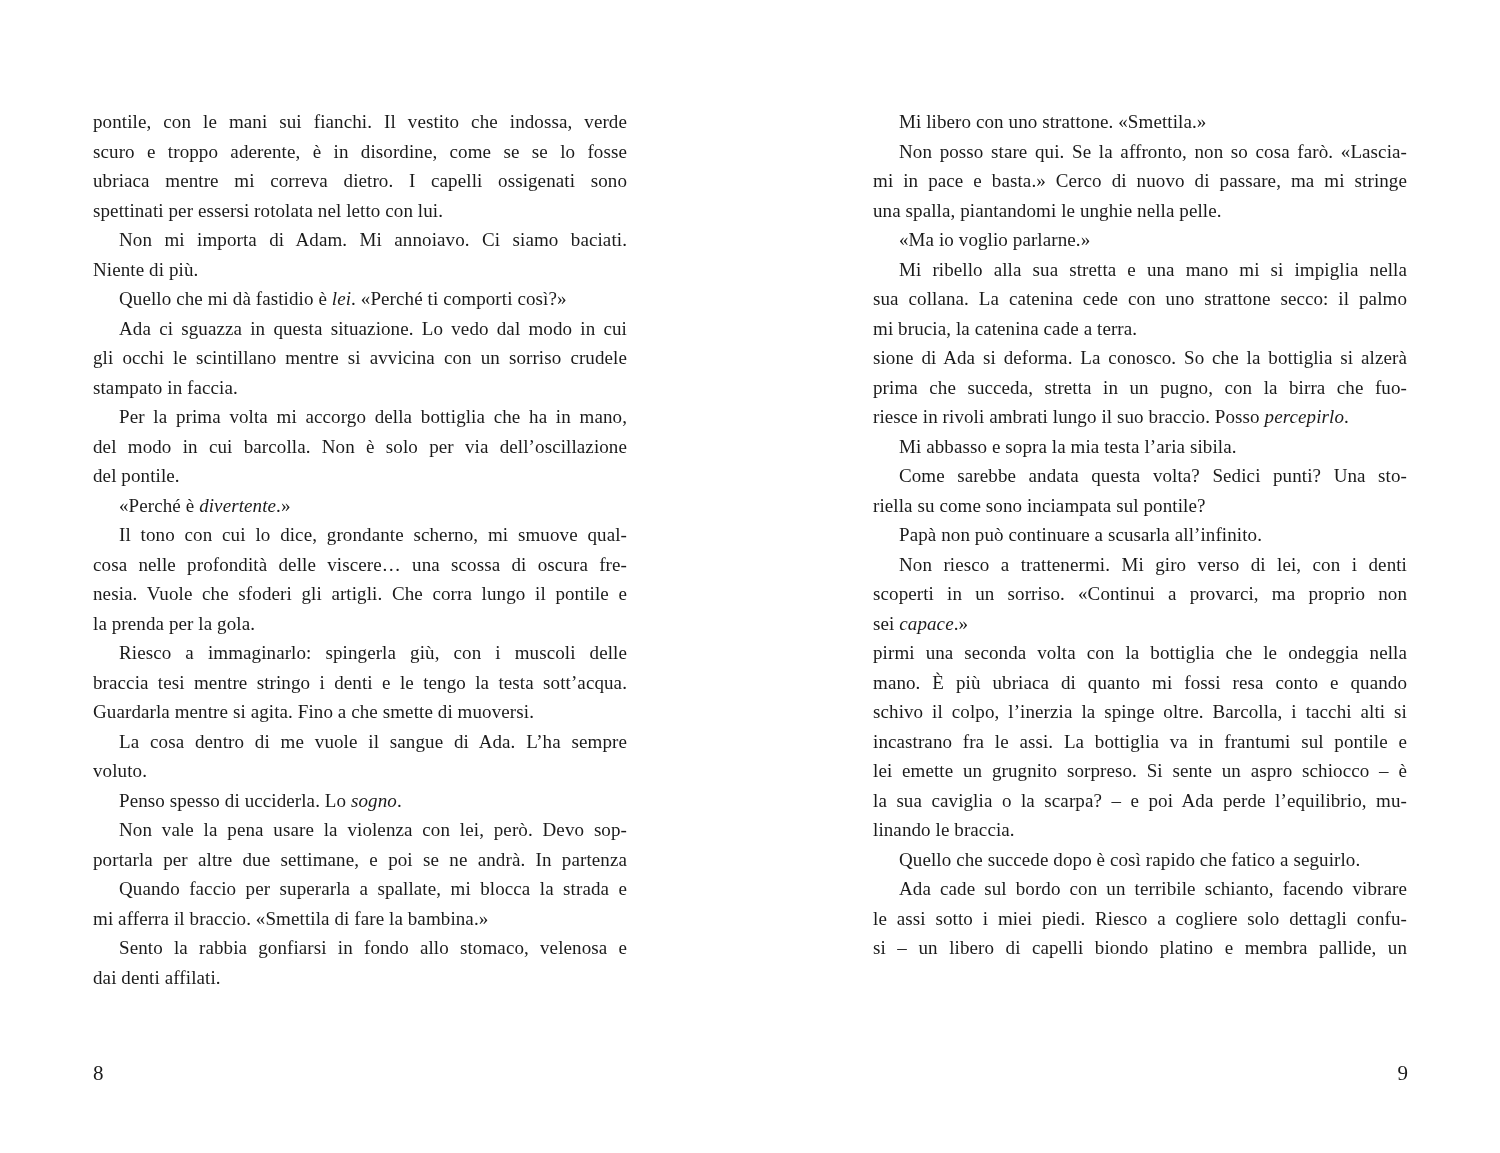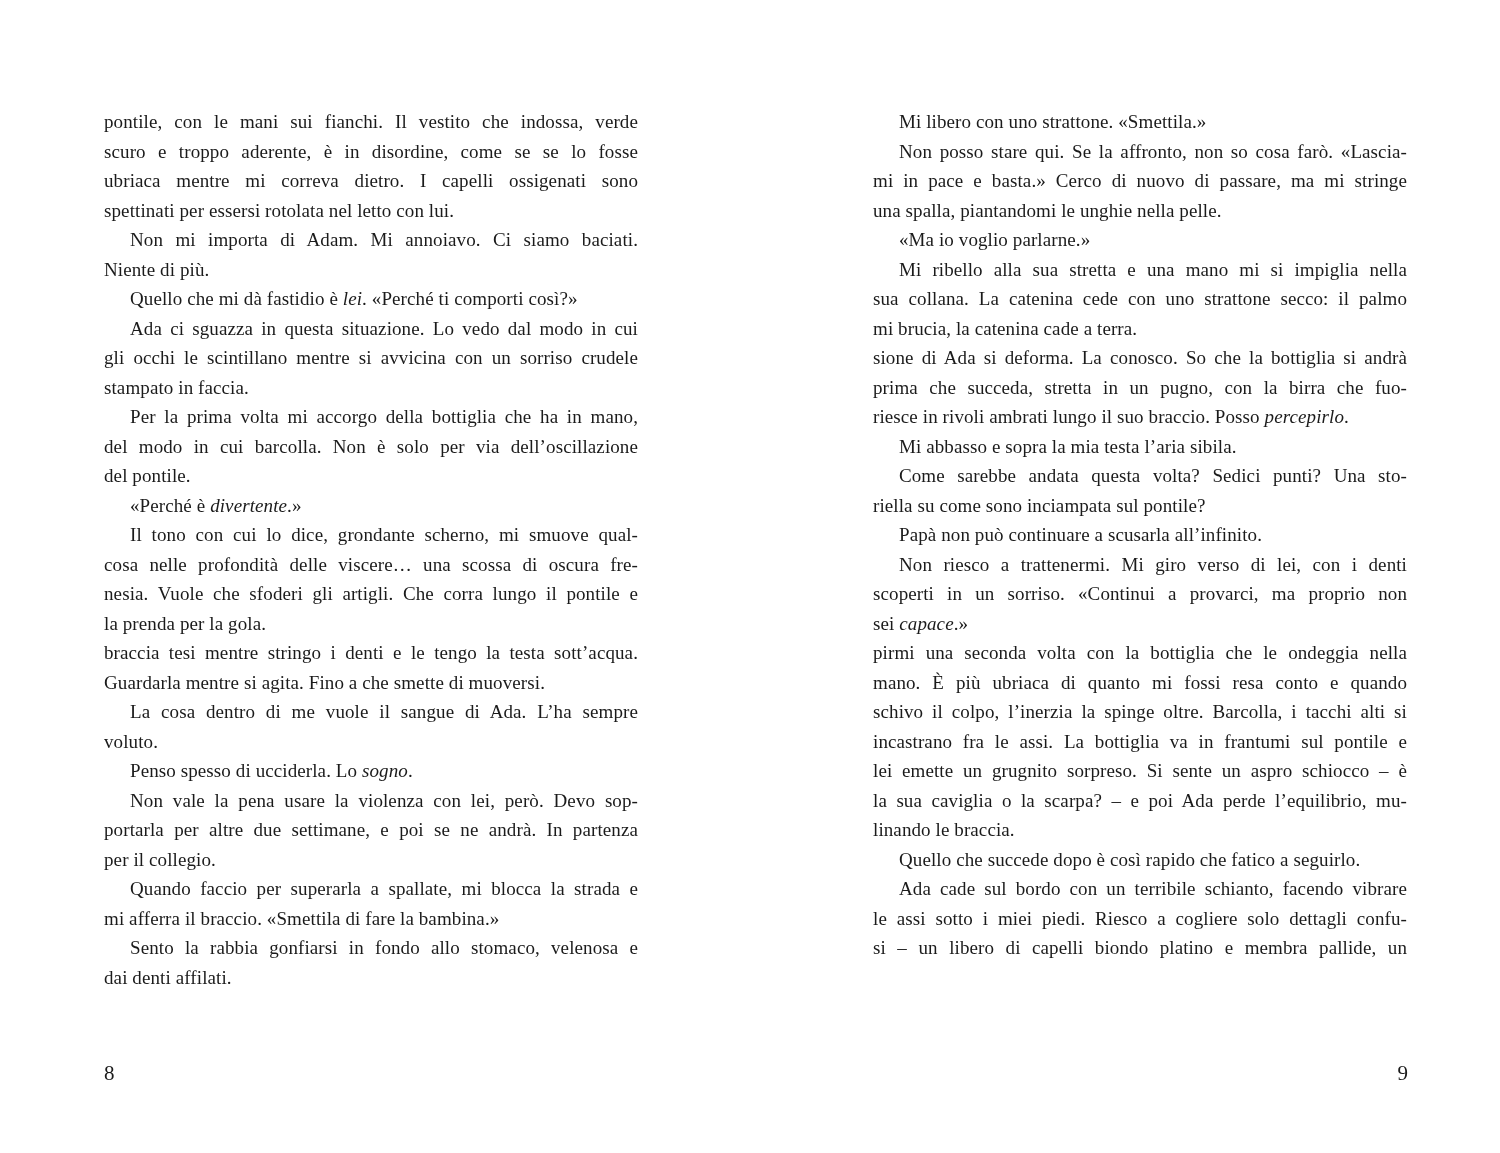--- a/index.html
+++ b/index.html
@@ -19,21 +19,21 @@
     position: absolute;
     inset: 0;
     background: #ffffff;
   }
   .page {
     position: absolute;
     top: 0;
     width: 750px;
     height: 1153px;
   }
-  .page-left  { left: 11px; }
+  .page-left  { left: 0; }
   .page-right { left: 750px; }
   .text-column {
     position: absolute;
     top: 107px;
     width: 534px;
     font-size: 19px;
     line-height: 29.5px;
     letter-spacing: 0.1px;
   }
   .page-left  .text-column { left: 93px; }
@@ -74,47 +74,47 @@
         <div class="line">gli occhi le scintillano mentre si avvicina con un sorriso crudele</div>
         <div class="line para-end">stampato in faccia.</div>
         <div class="line indent">Per la prima volta mi accorgo della bottiglia che ha in mano,</div>
         <div class="line">del modo in cui barcolla. Non è solo per via dell’oscillazione</div>
         <div class="line para-end">del pontile.</div>
         <div class="line indent para-end">«Perché è <em>divertente</em>.»</div>
         <div class="line indent">Il tono con cui lo dice, grondante scherno, mi smuove qual-</div>
         <div class="line">cosa nelle profondità delle viscere… una scossa di oscura fre-</div>
         <div class="line">nesia. Vuole che sfoderi gli artigli. Che corra lungo il pontile e</div>
         <div class="line para-end">la prenda per la gola.</div>
+        <div class="line indent">Riesco a immaginarlo: spingerla giù, con i muscoli delle</div>
         <div class="line">braccia tesi mentre stringo i denti e le tengo la testa sott’acqua.</div>
         <div class="line para-end">Guardarla mentre si agita. Fino a che smette di muoversi.</div>
         <div class="line indent">La cosa dentro di me vuole il sangue di Ada. L’ha sempre</div>
         <div class="line para-end">voluto.</div>
         <div class="line indent para-end">Penso spesso di ucciderla. Lo <em>sogno</em>.</div>
         <div class="line indent">Non vale la pena usare la violenza con lei, però. Devo sop-</div>
         <div class="line">portarla per altre due settimane, e poi se ne andrà. In partenza</div>
-        <div class="line para-end">per il collegio.</div>
         <div class="line indent">Quando faccio per superarla a spallate, mi blocca la strada e</div>
         <div class="line para-end">mi afferra il braccio. «Smettila di fare la bambina.»</div>
         <div class="line indent">Sento la rabbia gonfiarsi in fondo allo stomaco, velenosa e</div>
         <div class="line para-end">dai denti affilati.</div>
       </div>
     <span class="folio">8</span>
   </div>
 
   <div class="page page-right">
     <div class="text-column">
         <div class="line indent para-end">Mi libero con uno strattone. «Smettila.»</div>
         <div class="line indent">Non posso stare qui. Se la affronto, non so cosa farò. «Lascia-</div>
         <div class="line">mi in pace e basta.» Cerco di nuovo di passare, ma mi stringe</div>
         <div class="line para-end">una spalla, piantandomi le unghie nella pelle.</div>
         <div class="line indent para-end">«Ma io voglio parlarne.»</div>
         <div class="line indent">Mi ribello alla sua stretta e una mano mi si impiglia nella</div>
         <div class="line">sua collana. La catenina cede con uno strattone secco: il palmo</div>
         <div class="line para-end">mi brucia, la catenina cade a terra.</div>
-        <div class="line">sione di Ada si deforma. La conosco. So che la bottiglia si andrà</div>
+        <div class="line">sione di Ada si deforma. La conosco. So che la bottiglia si alzerà</div>
         <div class="line">prima che succeda, stretta in un pugno, con la birra che fuo-</div>
         <div class="line para-end">riesce in rivoli ambrati lungo il suo braccio. Posso <em>percepirlo</em>.</div>
         <div class="line indent para-end">Mi abbasso e sopra la mia testa l’aria sibila.</div>
         <div class="line indent">Come sarebbe andata questa volta? Sedici punti? Una sto-</div>
         <div class="line para-end">riella su come sono inciampata sul pontile?</div>
         <div class="line indent para-end">Papà non può continuare a scusarla all’infinito.</div>
         <div class="line indent">Non riesco a trattenermi. Mi giro verso di lei, con i denti</div>
         <div class="line">scoperti in un sorriso. «Continui a provarci, ma proprio non</div>
         <div class="line para-end">sei <em>capace</em>.»</div>
         <div class="line">pirmi una seconda volta con la bottiglia che le ondeggia nella</div>

